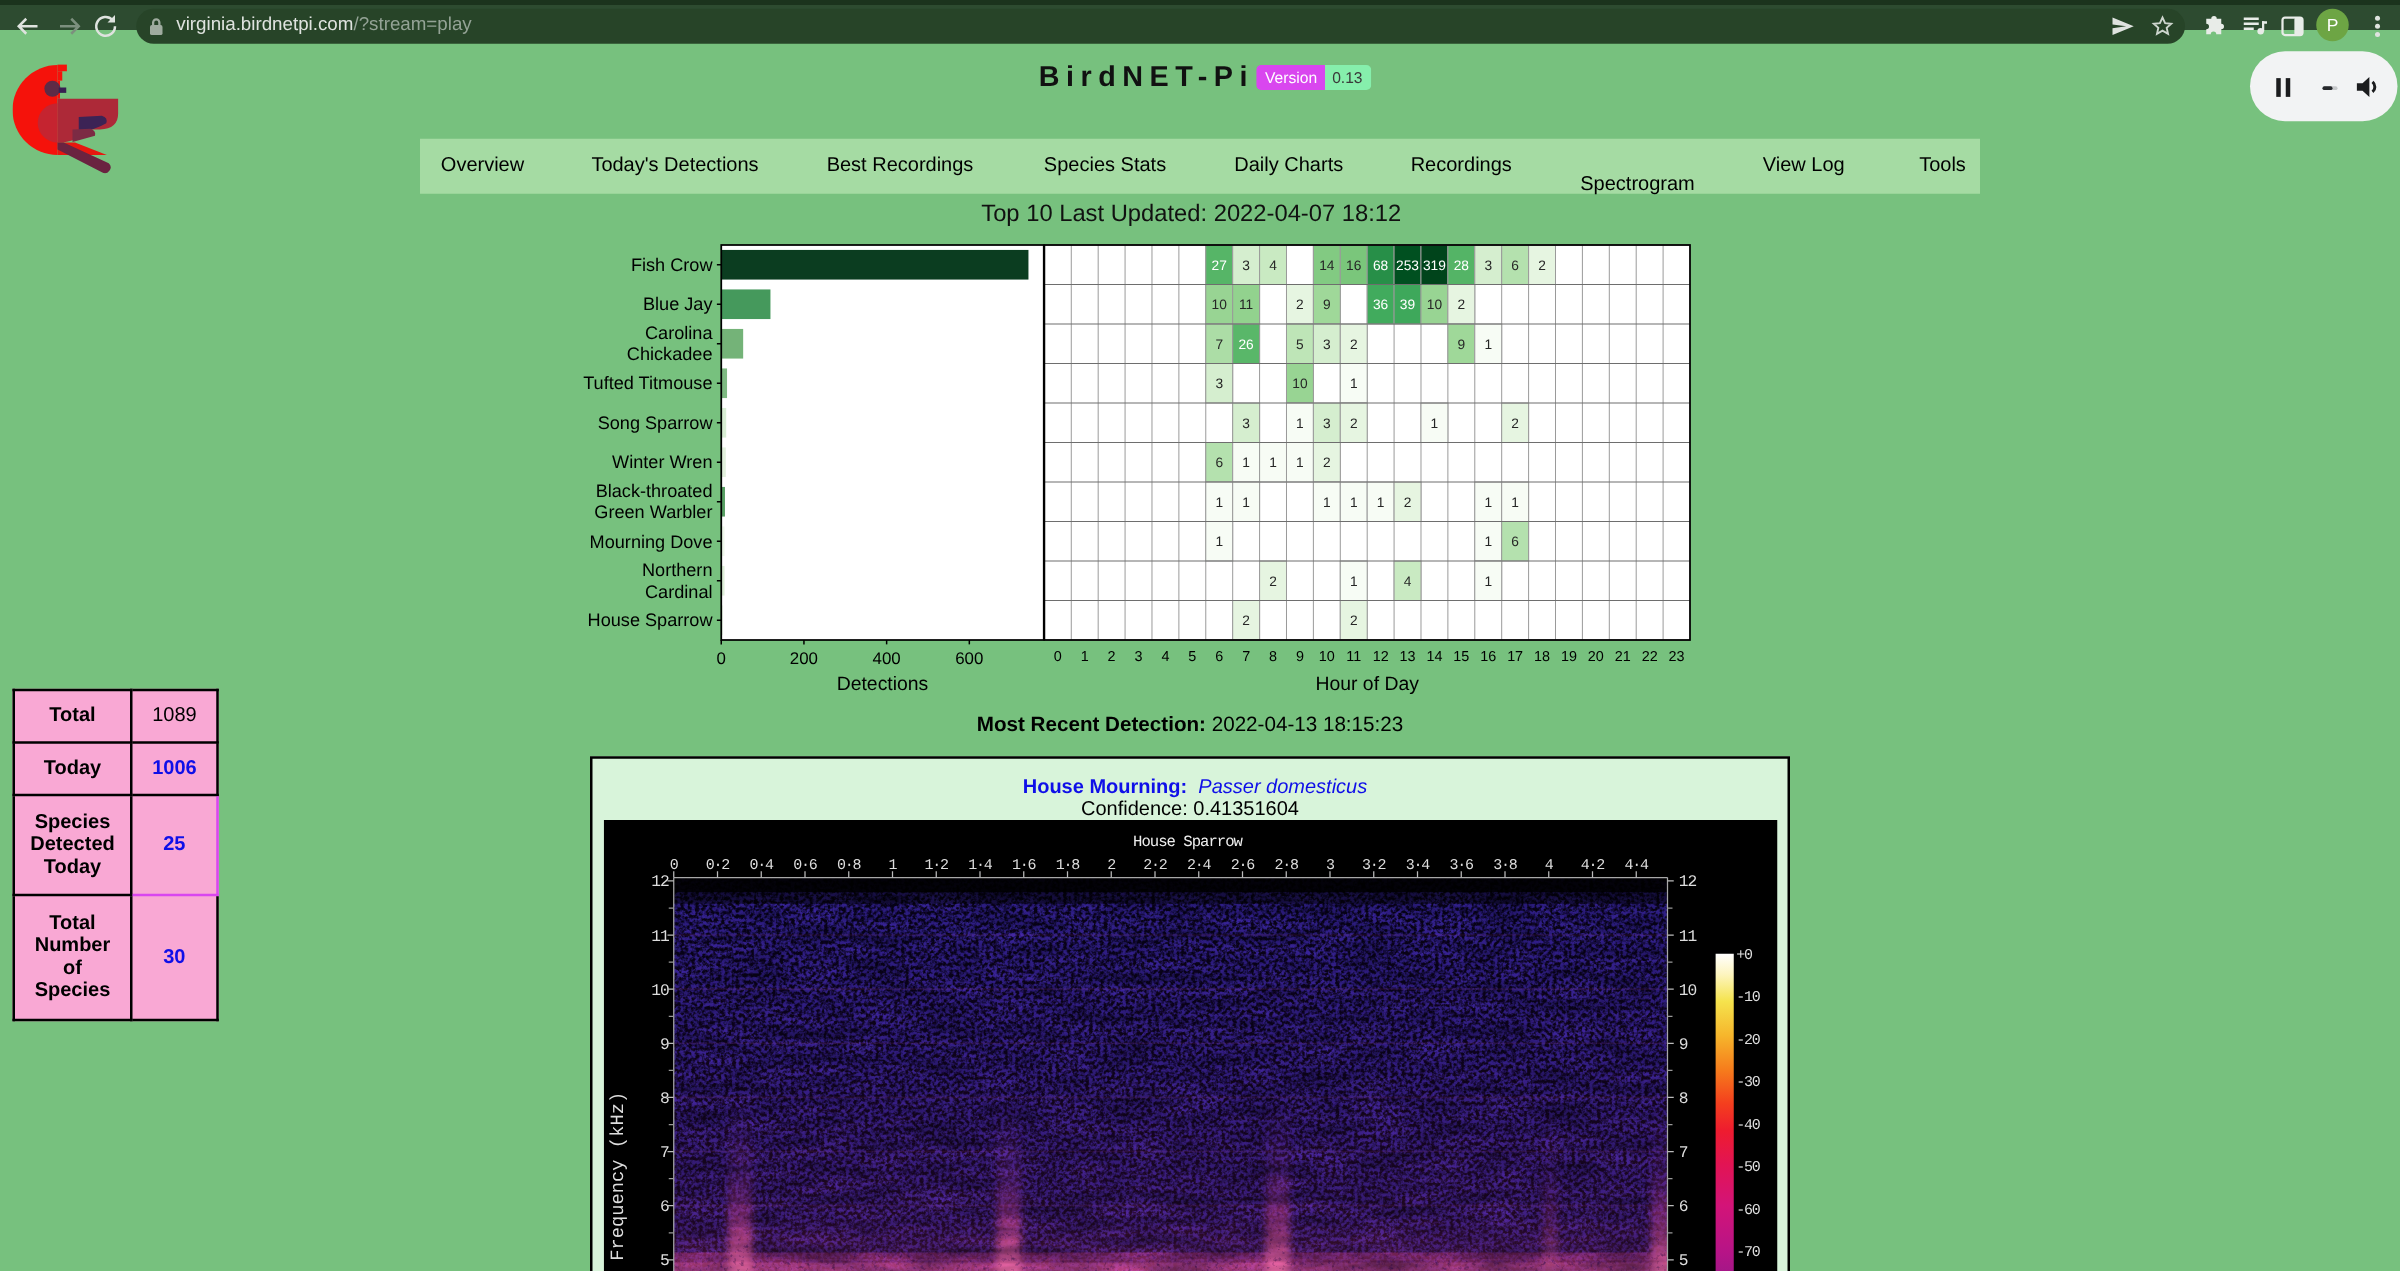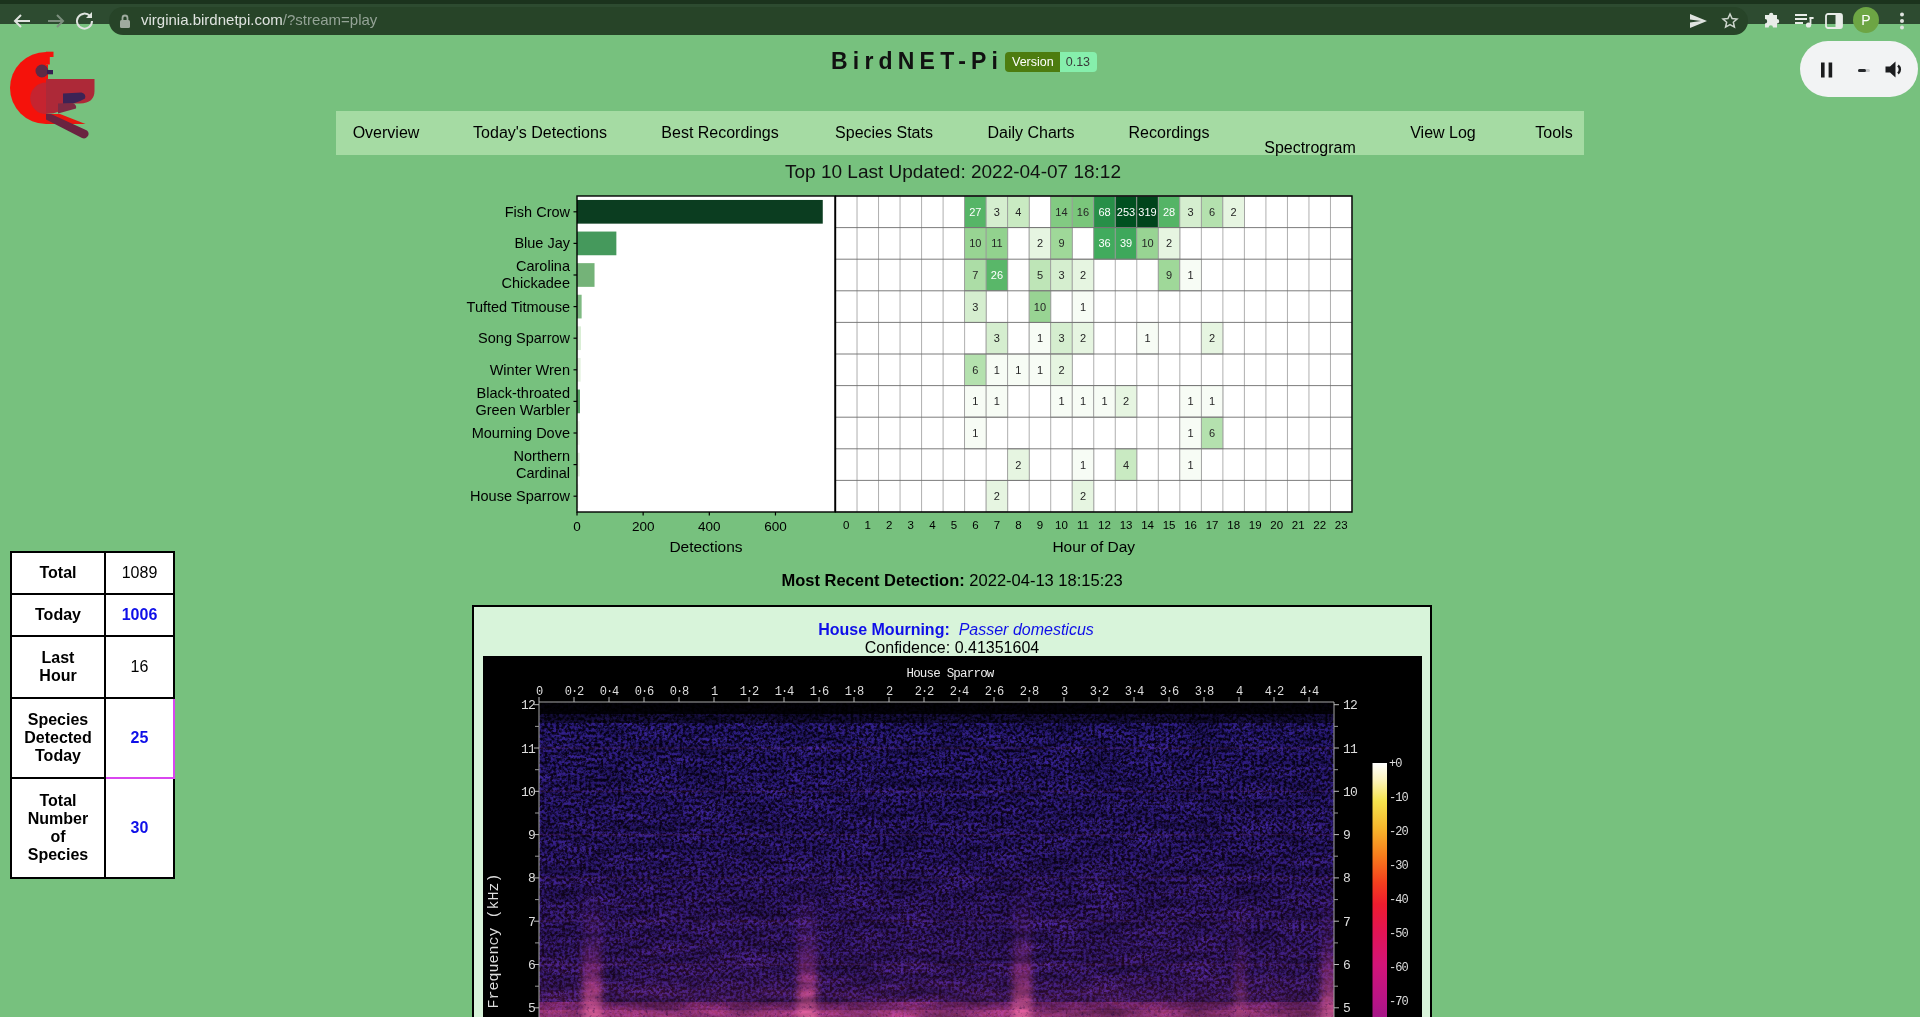--- a/index.html
+++ b/index.html
@@ -62,21 +62,21 @@
     <path d="M36 28 H84.5 V40 Q84.5 52 70 52.5 L60 52.5 Q52 63 36 63 Z" fill="#ad2938"></path>
     <path d="M36 31.5 A15.8 15.8 0 0 0 36 63.1 Z" fill="#c52430"></path>
     <path d="M53 42.5 L71.5 41.5 Q76.5 43 75 47.5 Q63 54.5 53 53 Z" fill="#3c2355"></path>
     <path d="M48 52.5 L62.5 52 Q67 53.5 66 57.5 L48 62.5 Z" fill="#7c2b44"></path>
     <path d="M36 63 H50 L75.5 73 H36 Z" fill="#e8170f"></path>
     <path d="M41 63 L77 79.5 A4.6 4.6 0 0 1 71.5 86.8 L36 68.5 V63 Z" fill="#6a2340"></path>
   </svg>
 
   <div class="abs" style="left:831px;top:8px;font-size:23px;font-weight:bold;letter-spacing:5.2px;color:#111;">BirdNET-Pi</div>
   <div class="abs" style="left:1005px;top:12px;height:20px;border-radius:4px;overflow:hidden;font-size:12.5px;line-height:20px;">
-    <span style="background:#4d7c0f;color:#fff;padding:3px 6px 3px 7px;">Version</span><span style="background:#86efac;color:#3a3a3a;padding:3px 7px 3px 6px;">0.13</span>
+    <span style="background:#d946ef;color:#fff;padding:3px 6px 3px 7px;">Version</span><span style="background:#86efac;color:#3a3a3a;padding:3px 7px 3px 6px;">0.13</span>
   </div>
 
   <div class="abs" style="left:1800px;top:1px;width:118px;height:56px;border-radius:28px;background:#f2f3f4;"></div>
   <svg class="abs" style="left:1818px;top:21px;" width="18" height="18" viewBox="0 0 18 18">
     <rect x="3" y="1.5" width="3.6" height="15" fill="#1b1c1e"></rect>
       <rect x="10.6" y="1.5" width="3.6" height="15" fill="#1b1c1e"></rect>
   </svg>
   <div class="abs" style="left:1858px;top:28.5px;width:12px;height:3.6px;border-radius:1.8px;background:#c7c9cb;"></div>
   <div class="abs" style="left:1858px;top:28.5px;width:7.5px;height:3.6px;border-radius:1.8px;background:#26282b;"></div>
   <svg class="abs" style="left:1884px;top:20px;" width="19" height="19" viewBox="0 0 19 19">
@@ -91,33 +91,29 @@
   <div class="abs" style="left:884px;top:84px;transform:translateX(-50%);font-size:16px;">Species Stats</div>
   <div class="abs" style="left:1031px;top:84px;transform:translateX(-50%);font-size:16px;">Daily Charts</div>
   <div class="abs" style="left:1169px;top:84px;transform:translateX(-50%);font-size:16px;">Recordings</div>
   <div class="abs" style="left:1310px;top:84px;transform:translateX(-50%);font-size:16px;margin-top:15px;">Spectrogram</div>
   <div class="abs" style="left:1443px;top:84px;transform:translateX(-50%);font-size:16px;">View Log</div>
   <div class="abs" style="left:1554px;top:84px;transform:translateX(-50%);font-size:16px;">Tools</div>
 
   <div class="abs" style="left:953px;top:121px;transform:translateX(-50%);font-size:19px;color:#111;">Top 10 Last Updated: 2022-04-07 18:12</div>
   <div class="abs" style="left:952px;top:531px;transform:translateX(-50%);font-size:16.5px;color:#000;white-space:nowrap;"><b>Most Recent Detection:</b> 2022-04-13 18:15:23</div>
 
-  <table class="abs" style="left:10px;top:511px;width:165px;border-collapse:collapse;background:#ffffff;text-align:center;" border="0">
+  <table class="abs" style="left:10px;top:511px;width:165px;border-collapse:collapse;background:#f9a8d4;text-align:center;" border="0">
     <tbody>
         <tr>
           <td style="border:2px solid #000;width:94px;padding:11px 2px;font-weight:bold;font-size:16px;line-height:18px;">Total</td>
         <td style="border:2px solid #000;padding:11px 2px;font-size:16px;">1089</td>
         </tr>
     <tr>
           <td style="border:2px solid #000;padding:11px 2px;font-weight:bold;font-size:16px;line-height:18px;">Today</td>
         <td style="border:2px solid #000;padding:11px 2px;font-size:16px;font-weight:bold;color:#0f0fe8;">1006</td>
-        </tr>
-    <tr>
-          <td style="border:2px solid #000;padding:12px 2px;font-weight:bold;font-size:16px;line-height:18px;">Last<br>Hour</td>
-        <td style="border:2px solid #000;padding:11px 2px;font-size:16px;">16</td>
         </tr>
     <tr>
           <td style="border:2px solid #000;padding:12px 2px;font-weight:bold;font-size:16px;line-height:18px;">Species<br>Detected<br>Today</td>
         <td style="border:2px solid #d946ef;padding:11px 2px;font-size:16px;font-weight:bold;color:#0f0fe8;">25</td>
         </tr>
     <tr>
           <td style="border:2px solid #000;padding:13px 2px;font-weight:bold;font-size:16px;line-height:18px;">Total<br>Number<br>of<br>Species</td>
         <td style="border:2px solid #000;padding:11px 2px;font-size:16px;font-weight:bold;color:#0f0fe8;">30</td>
         </tr>
   </tbody>

